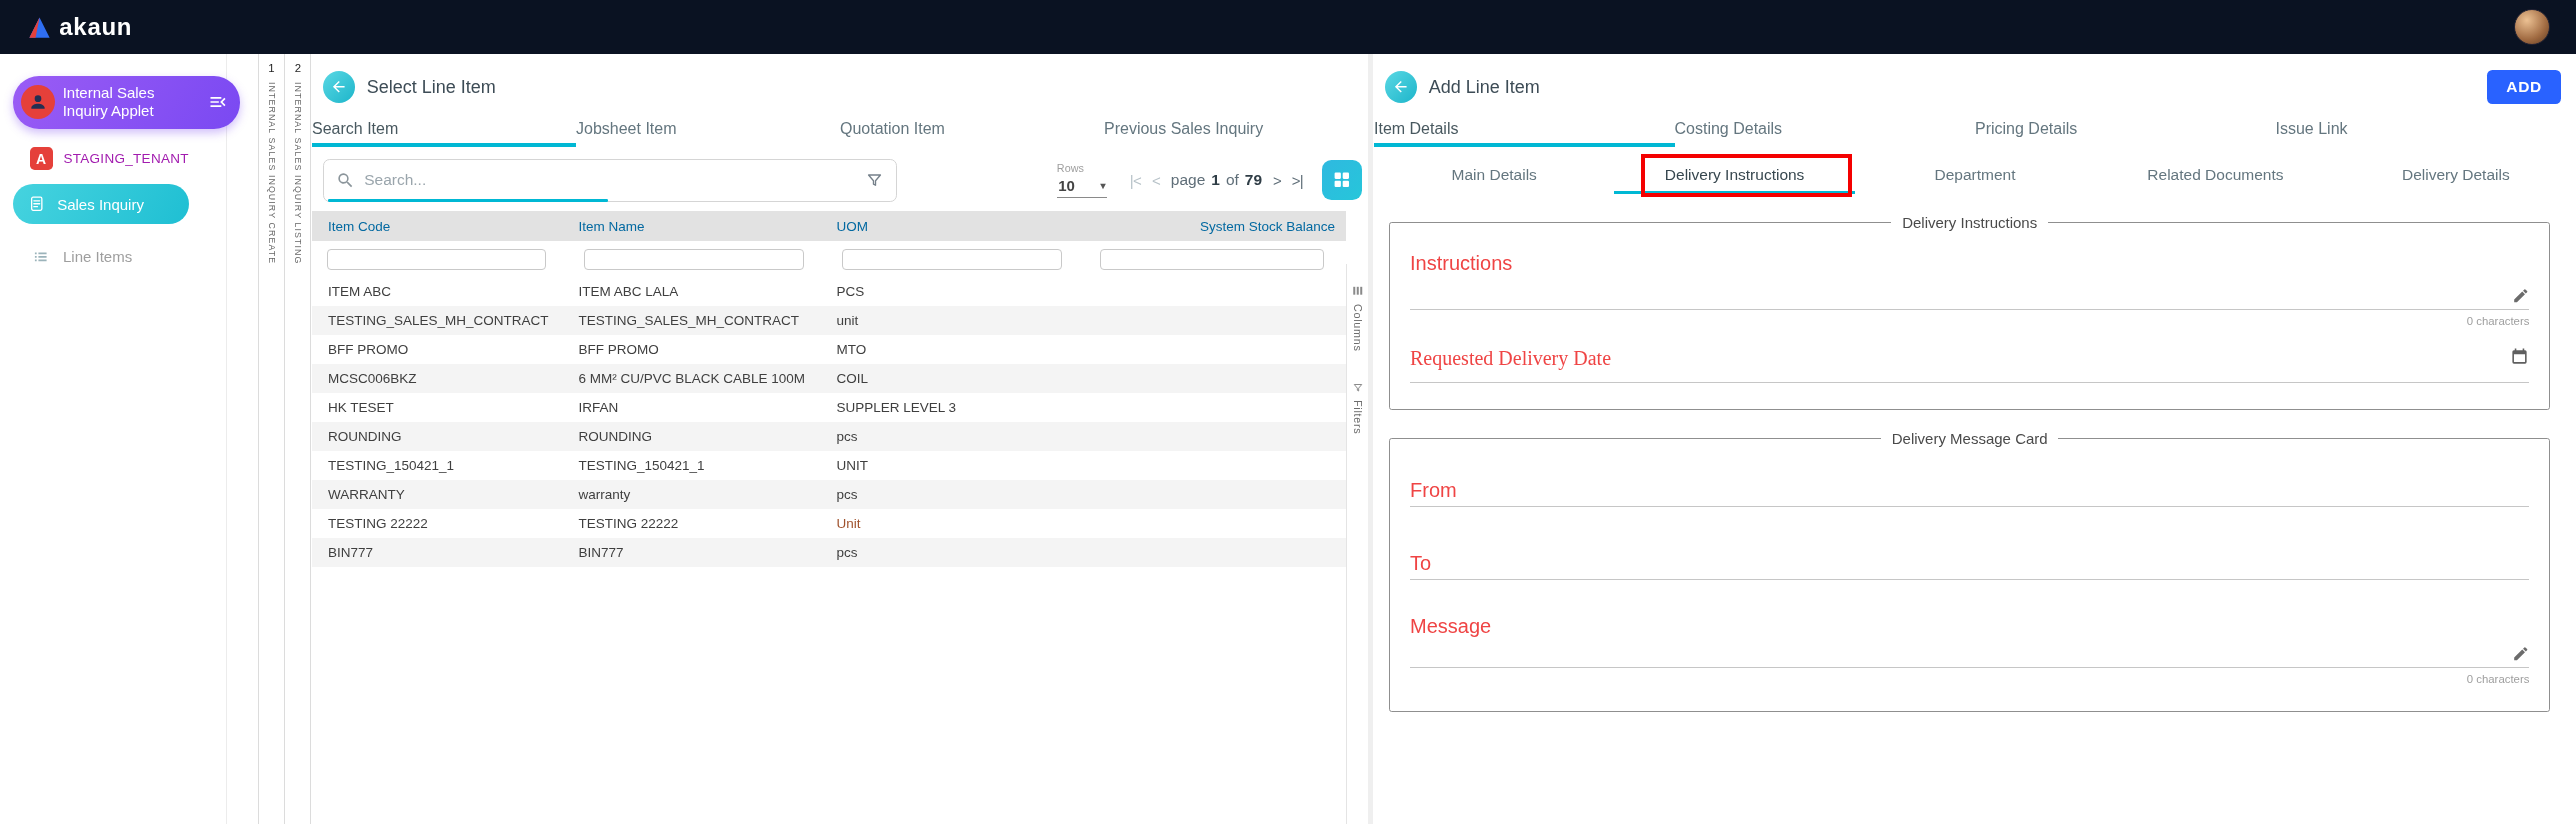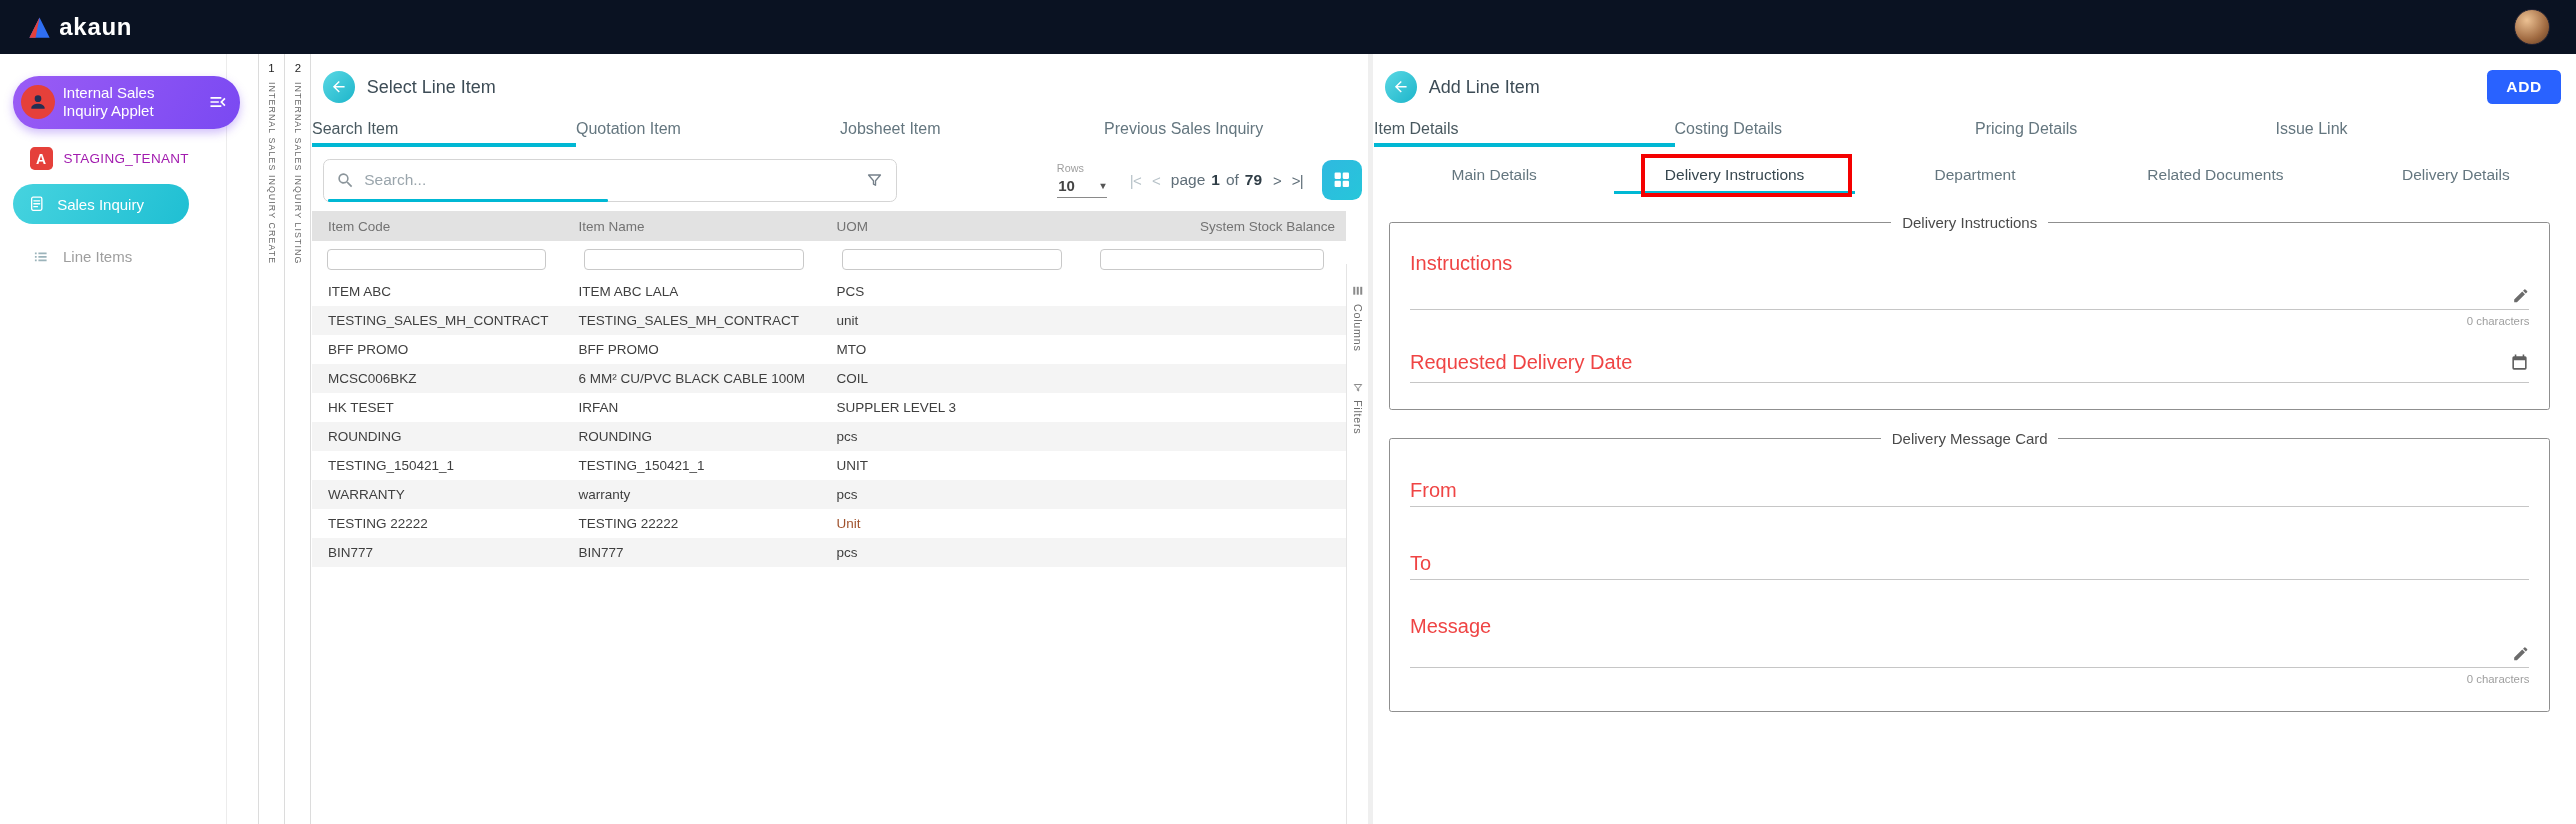--- a/index.html
+++ b/index.html
@@ -83,21 +83,21 @@
   .pg-btn.disabled { color:#b7c2c8; }
   .pg-text { display:flex; align-items:center; gap:6px; }
   .pg-text b { color:#2f3d46; font-weight:700; }
 
   .grid-btn { width:40px; height:40px; border-radius:9.4px; margin-left:19px; cursor:pointer; flex:none;
               background:linear-gradient(135deg,#2fb9e0,#26c6da);
               display:flex; align-items:center; justify-content:center; }
 
   .table { margin-top:9.4px; width:1034px; }
   .thead, .tfilter, .trow { display:grid; grid-template-columns:257px 258px 258px 262px; align-items:center; }
-  .thead { background:#e2e2e2; height:30px; font-size:13.5px; color:#737373; }
+  .thead { background:#e2e2e2; height:30px; font-size:13.5px; color:#0369a1; }
   .th { padding-left:16px; } .th.c2, .th.c3 { padding-left:9.4px; }
   .th.c4 { text-align:right; padding-right:12px; padding-left:0; }
   .tfilter { height:36px; background:#fff; }
   .filter-input { height:21px; border:0.7px solid #c9c9c9; border-radius:4px; outline:none;
                   margin-left:15px; width:calc(100% - 38px); font-family:inherit; font-size:12.8px; padding:0 5.4px; }
   .trow { height:29px; font-size:13.5px; color:#3f3f3f; cursor:pointer; }
   .tbody .trow:nth-child(even) { background:#f4f4f4; }
   .td { padding-left:16px; white-space:nowrap; overflow:hidden; text-overflow:ellipsis; }
   .td.c2, .td.c3 { padding-left:9.4px; }
   .td.c4 { text-align:right; padding-right:12px; padding-left:0; }
@@ -128,21 +128,21 @@
   .field { position:relative; }
   .frow { display:flex; justify-content:space-between; }
   .flabel { font-size:20px; color:#ef4444; }
   .fline { height:0.7px; background:#c6c6c6; margin-top:4px; }
   .fcounter { text-align:right; font-size:11.4px; color:#9e9e9e; margin-top:6px; }
 
   .f-instructions { margin-top:17.5px; }
   .f-instructions .frow { height:53px; align-items:flex-end; }
   .f-instructions .flabel { align-self:flex-start; }
   .f-date { margin-top:20px; }
-  .f-date .frow { height:31px; align-items:center; }
+  .f-date .frow { height:31px; align-items:flex-start;font-family:Liberation Serif, serif; }
   .f-from { margin-top:23px; }
   .f-from .frow, .f-to .frow { height:30px; align-items:flex-end; }
   .f-to { margin-top:38px; }
   .f-message { margin-top:35px; }
   .f-message .frow { height:48px; align-items:flex-end; }
   .f-message .flabel { align-self:flex-start; }
 
   .annotation { position:absolute; left:1641px; top:154px; width:211px; height:43px;
                 border:4px solid #f40000; z-index:50; pointer-events:none; }
 </style>
@@ -217,24 +217,24 @@
         </svg>
       </div>
       <span class="panel-title">Select Line Item</span>
     </div>
 
     <div class="tabs">
       <div class="tab active">
           <span>Search Item</span>
         </div>
       <div class="tab">
+          <span>Jobsheet Item</span>
+        </div>
+      <div class="tab">
           <span>Quotation Item</span>
-        </div>
-      <div class="tab">
-          <span>Jobsheet Item</span>
         </div>
       <div class="tab">
           <span>Previous Sales Inquiry</span>
         </div>
     </div>
 
     <div class="search-row">
       <div class="search-box">
         <svg width="19" height="19" viewBox="0 0 24 24">
           <path d="M15.5 14h-.8l-.3-.3a6.5 6.5 0 1 0-.7.7l.3.3v.8l5 5 1.5-1.5-5-5zm-6 0a4.5 4.5 0 1 1 0-9 4.5 4.5 0 0 1 0 9z" fill="#8b959b"></path>

